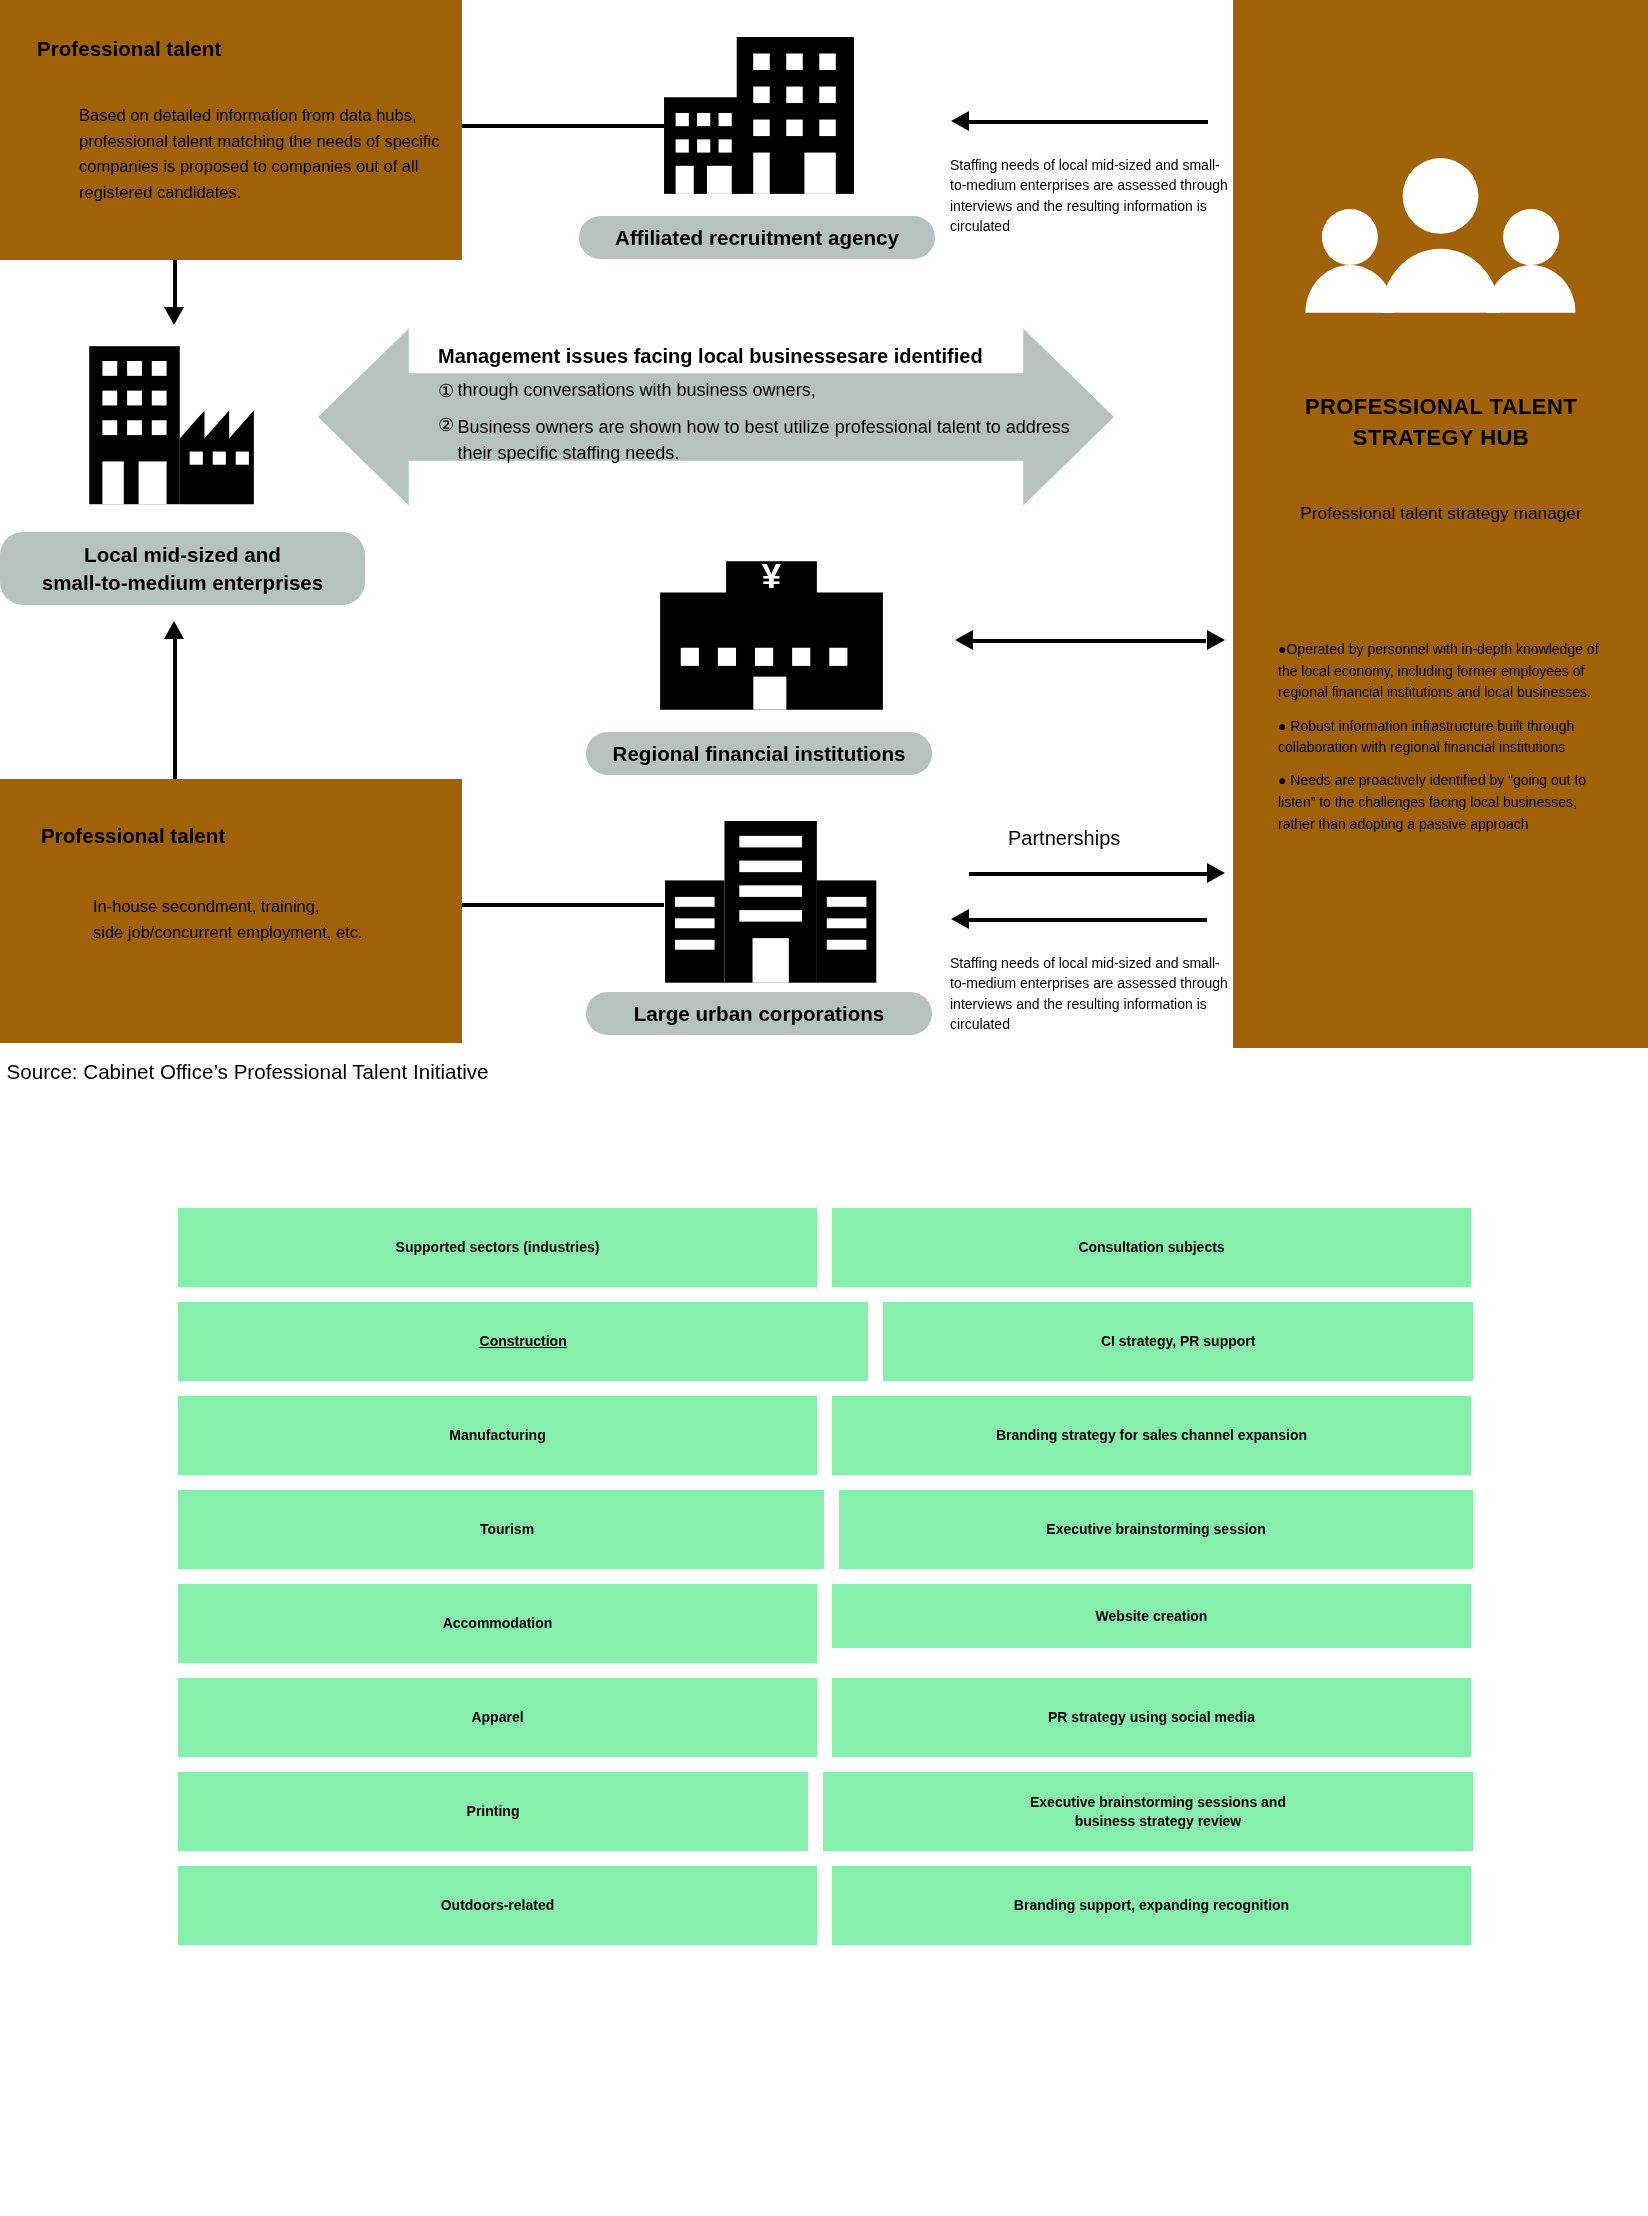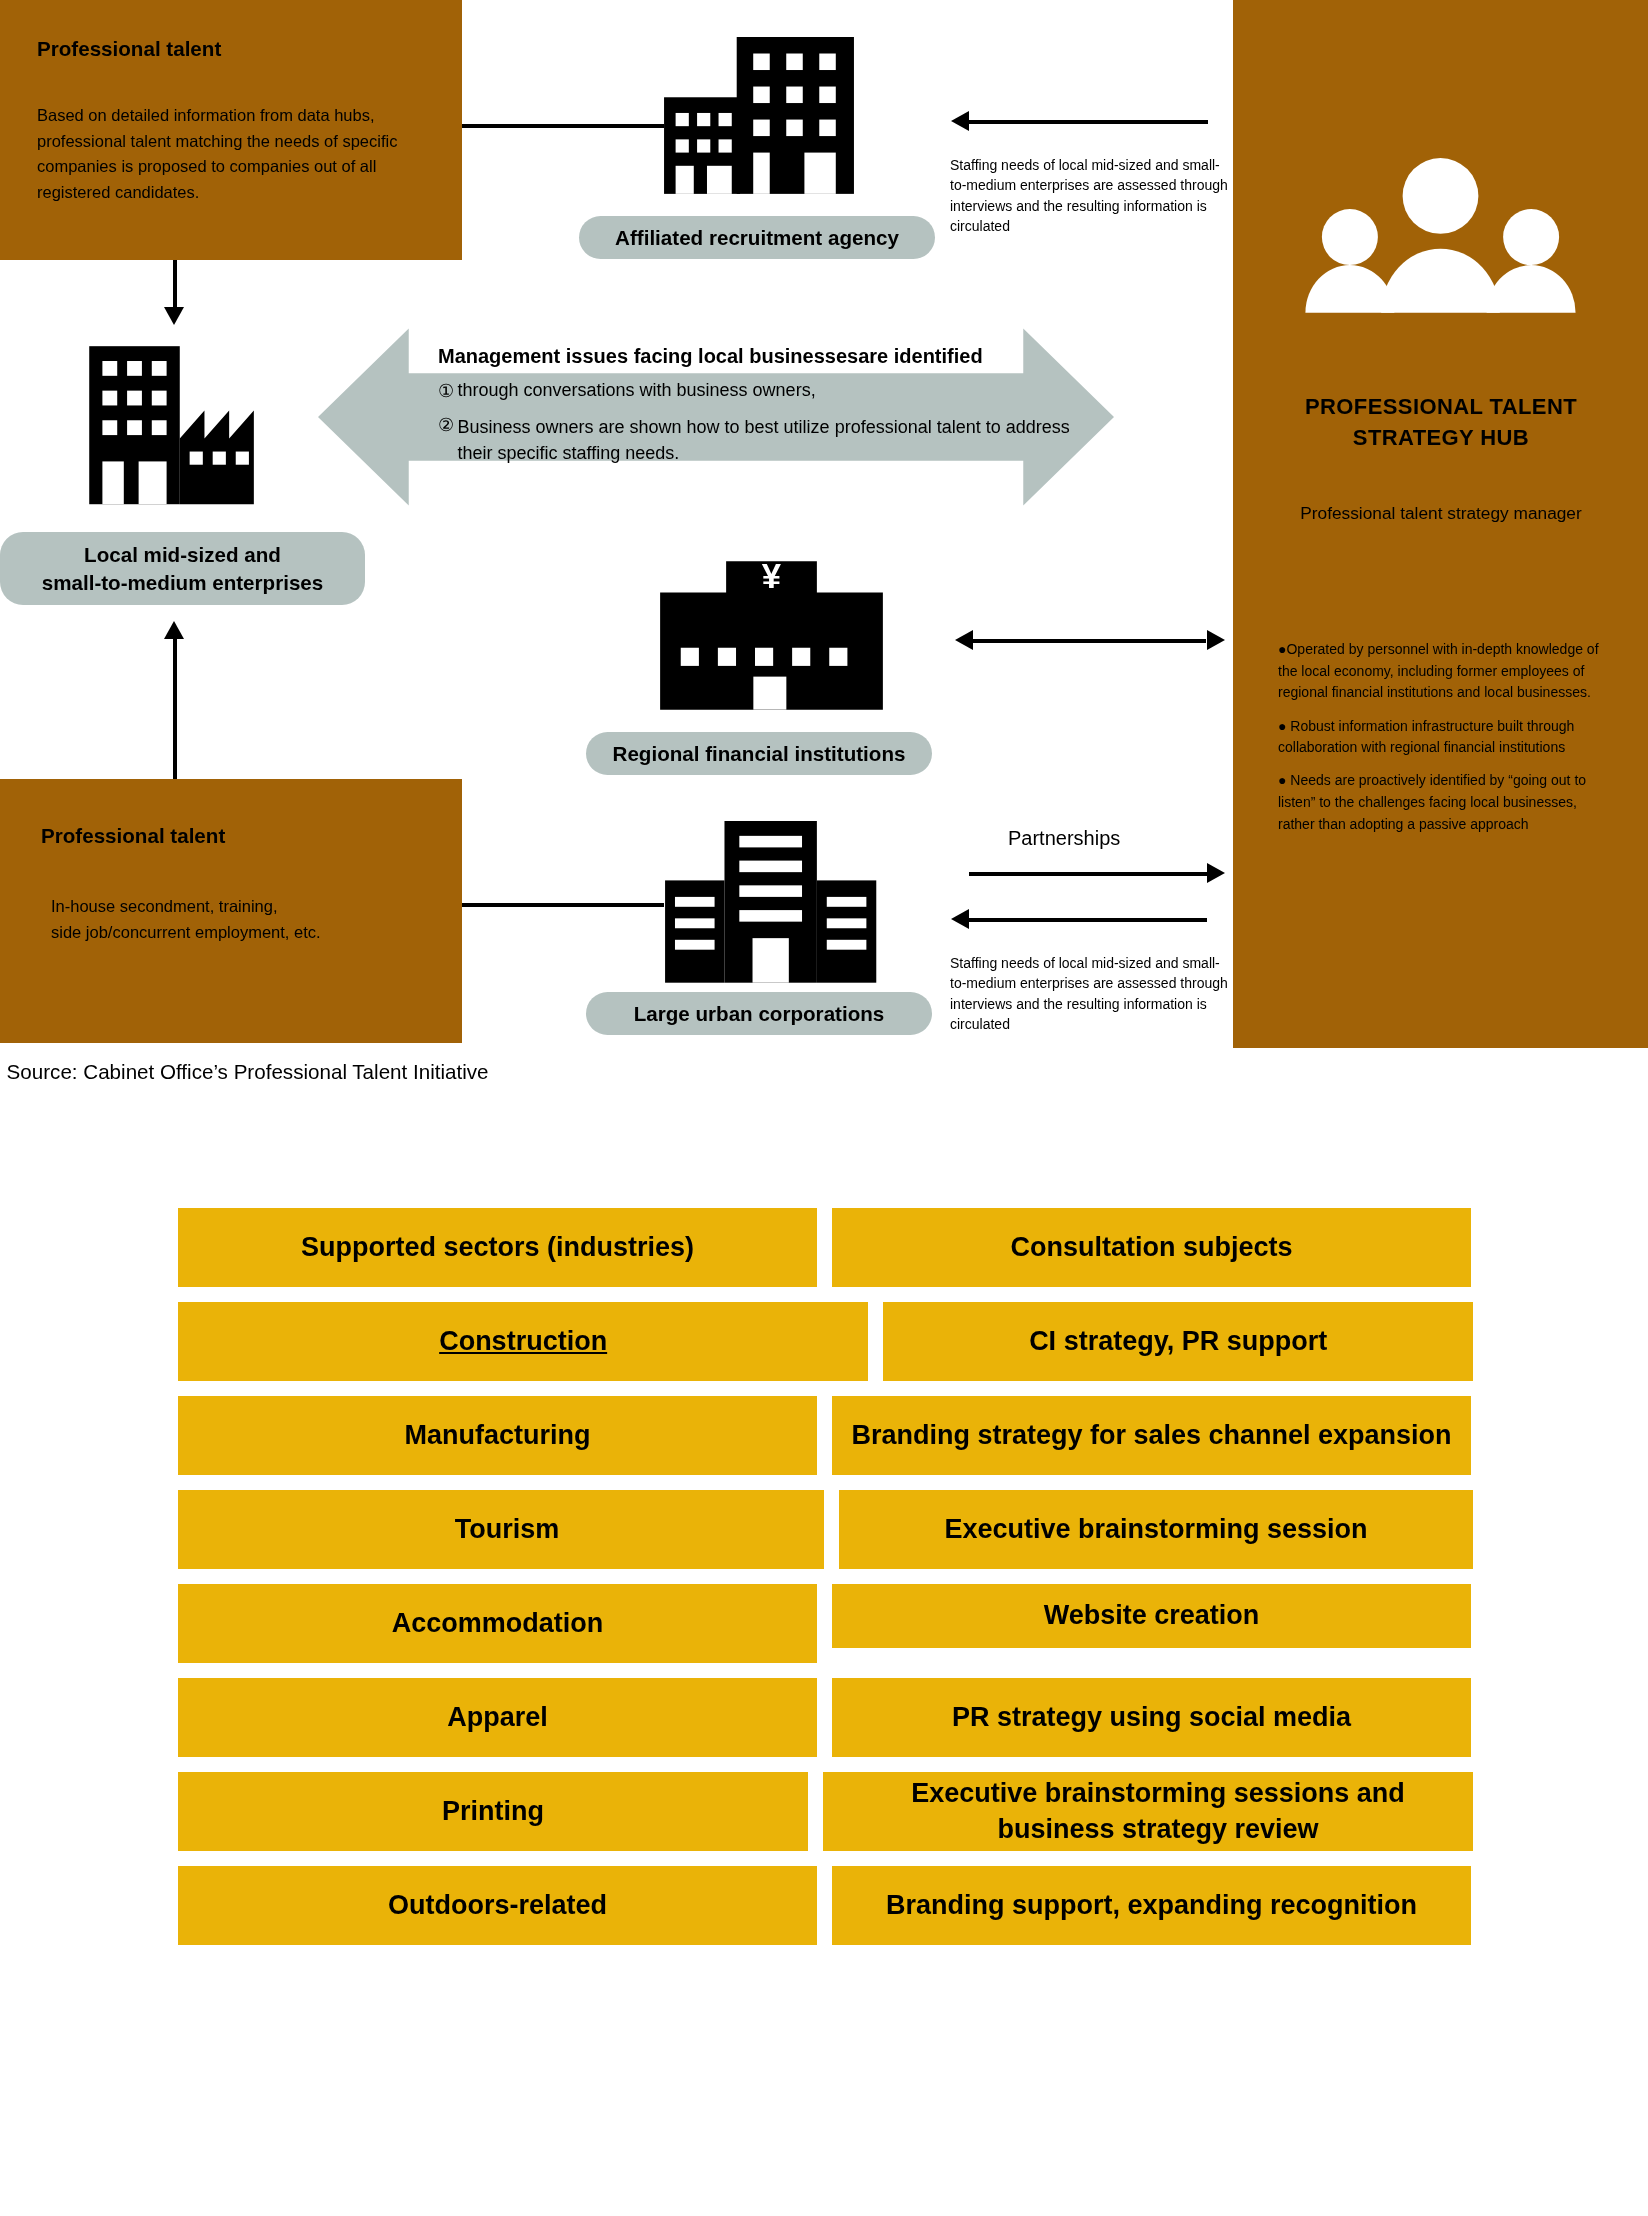--- a/index.html
+++ b/index.html
@@ -30,20 +30,21 @@
     text-align: center;
     font-weight: bold;
   }
 
   
   .hdr-bold {
     font-weight: bold;
   }
   .body-txt {
     line-height: 1.55;
+    margin-left: 42px;
   }
   .small-txt {
     font-size: 14px;
     line-height: 1.45;
   }
 
   
   .hline { background: #000; height: 4.1px; }
   .vline { background: #000; width: 4.1px; }
 
@@ -66,27 +67,27 @@
     border-top: 18px solid #000;
   }
   .ah-up {
     border-left: 10.7px solid transparent;
     border-right: 10.7px solid transparent;
     border-bottom: 18px solid #000;
   }
 
   
   .tbl-cell {
-    background: #eab308;
+    background: #86efac;
     display: flex;
     align-items: center;
     justify-content: center;
     text-align: center;
     font-weight: bold;
-    font-size: 27px;
+    font-size: 14px;
     line-height: 1.3;
   }
 
   
   .hub-title {
     font-weight: bold;
     font-size: 22px;
     letter-spacing: 0.4px;
     line-height: 1.4;
     text-align: center;

